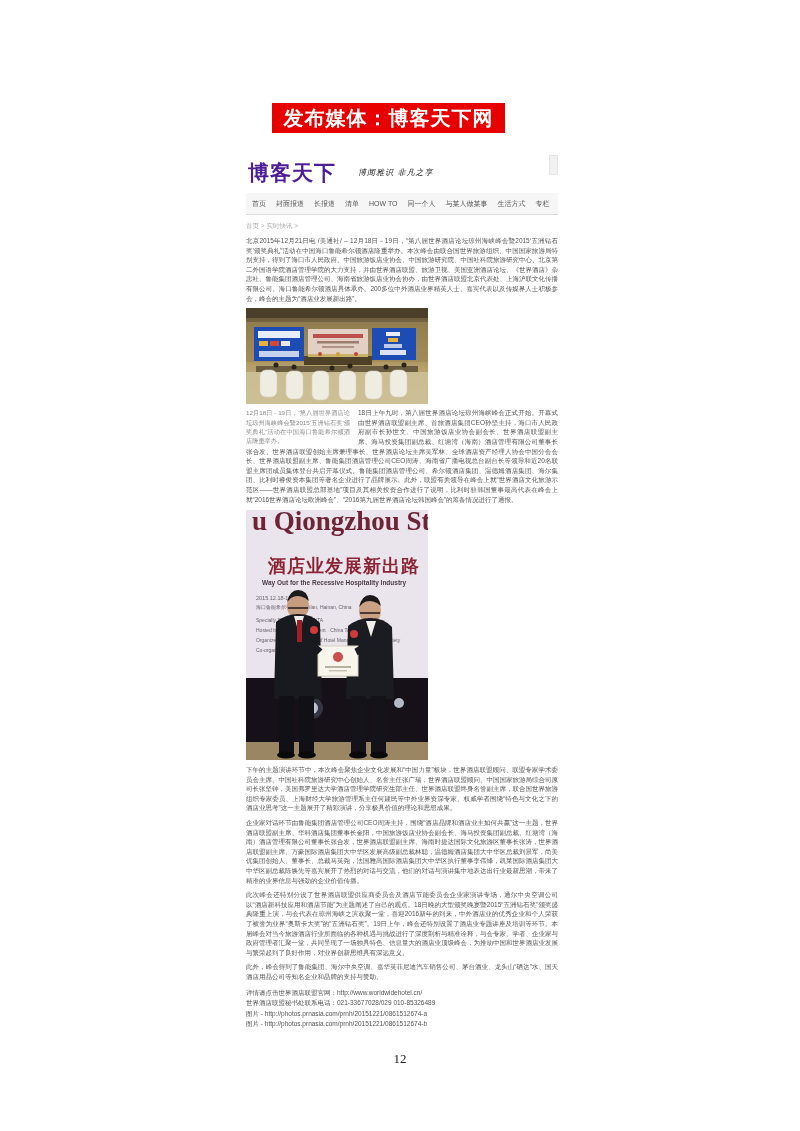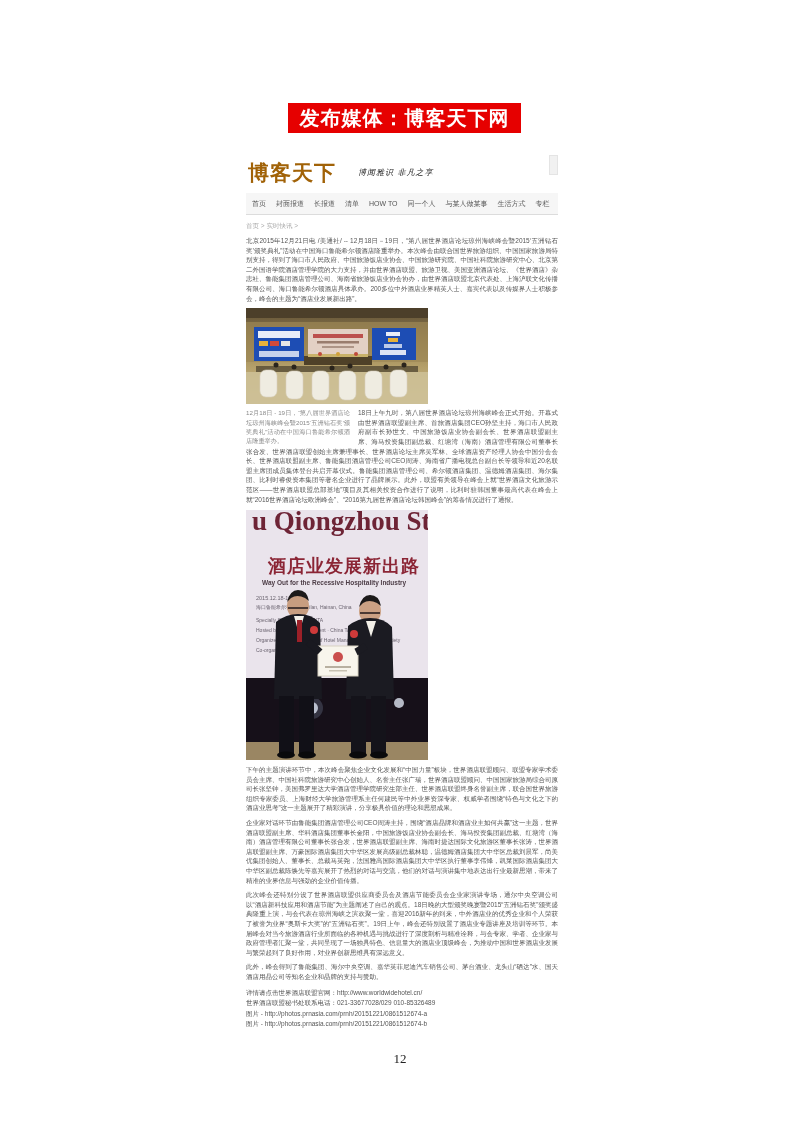--- a/index.html
+++ b/index.html
@@ -1,28 +1,28 @@
 <!DOCTYPE html>
 <html><head>
 <meta charset="utf-8">
 <style>
   html,body{margin:0;padding:0;}
   body{
     width:800px;height:1131px;background:#ffffff;position:relative;overflow:hidden;
     font-family:"Liberation Sans",sans-serif;
   }
   .banner{
-    position:absolute;left:288px;top:103px;width:233px;height:30px;
+    position:absolute;left:272px;top:103px;width:233px;height:30px;
     background:#e60000;color:#ffffff;display:flex;align-items:center;justify-content:center;
     font-size:20px;font-weight:bold;letter-spacing:1px;
   }
   .webpage{position:absolute;left:246px;top:151px;width:312px;color:#555;}
   .logo-row{position:relative;height:42px;}
   .logo{
-    font-size:21px;font-weight:bold;color:#a16207;letter-spacing:1px;
+    font-size:21px;font-weight:bold;color:#4c1d95;letter-spacing:1px;
     position:absolute;left:2px;top:8px;
   }
   .slogan{
     position:absolute;left:112px;top:16px;font-family:"DejaVu Serif",serif;
     font-style:italic;font-size:8px;color:#222;letter-spacing:1px;text-align:center;
   }
   .search-stub{
     position:absolute;right:0;top:4px;width:7px;height:18px;
     background:#f1f1f1;border:1px solid #e4e4e4;
   }

